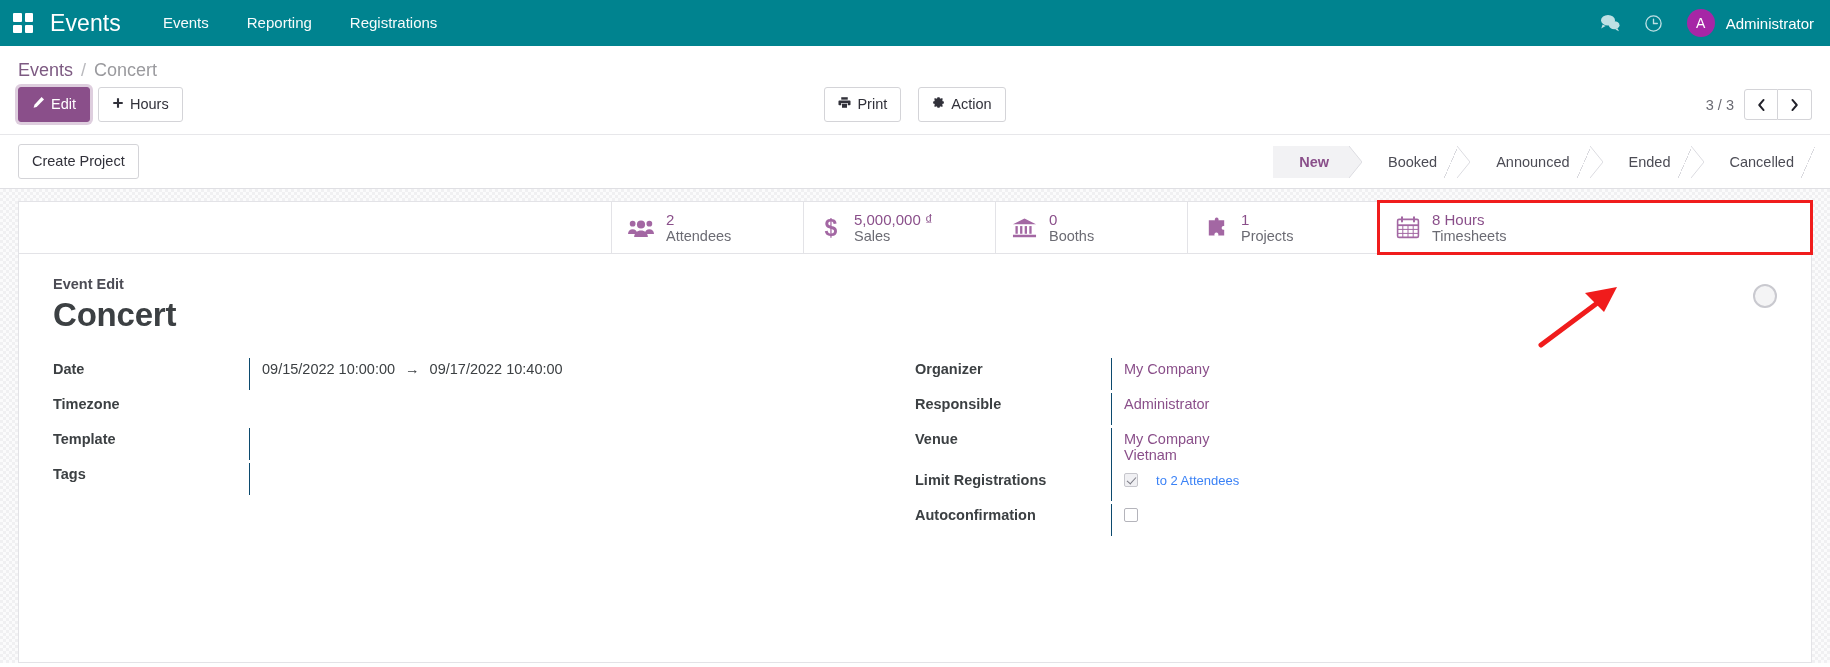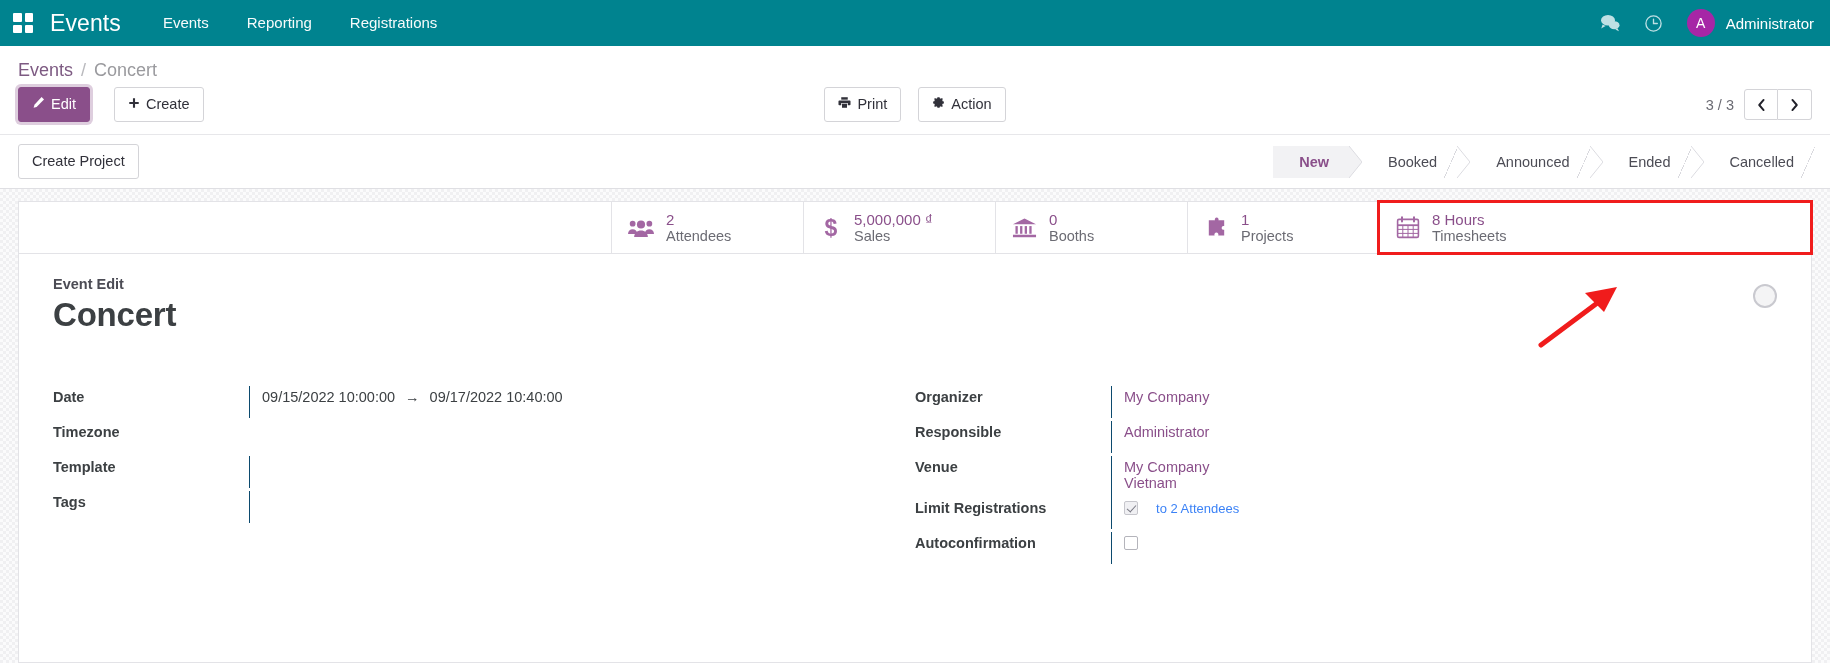--- a/index.html
+++ b/index.html
@@ -95,21 +95,21 @@
     gap: 6px;
     line-height: 1.45;
     white-space: nowrap;
   }
   .btn-primary {
     background: #8a4f8a;
     border: 1px solid #8a4f8a;
     color: #ffffff;
     box-shadow: 0 0 0 3px rgba(138,79,138,.28);
   }
-  .btn-group-left { display: flex; gap: 24px; }
+  .btn-group-left { display: flex; gap: 8px; }
   .cp-center { position: absolute; left: 0; right: 0; display: flex; justify-content: center; gap: 17px; pointer-events: none; }
   .cp-center .btn { pointer-events: auto; }
   .pager {
     margin-left: auto;
     display: flex;
     align-items: center;
     gap: 10px;
     z-index: 2;
   }
   .pager-count { font-size: 14.5px; color: #6b6b73; }
@@ -221,21 +221,21 @@
 
   .img-placeholder {
     position: absolute;
     right: 34px; top: 30px;
     width: 24px; height: 24px;
     border-radius: 50%;
     background: #f4f4f5;
     border: 2px solid #c9c9cf;
   }
 
-  .cols { display: flex; margin-top: 52px; }
+  .cols { display: flex; margin-top: 24px; }
   .col { width: 50%; padding-right: 50px; }
   .field-row { display: flex; align-items: flex-start; min-height: 35px; }
   .field-label {
     flex: 0 0 196px;
     font-size: 14.5px;
     font-weight: bold;
     color: #3c4043;
     padding-top: 3px;
   }
   .col:nth-child(2) .field-label { flex: 0 0 196px; }
@@ -330,21 +330,21 @@
           </svg>
         </span>
         <span>Edit</span>
       </button>
       <button class="btn">
         <span>
           <svg width="12" height="12" viewBox="0 0 16 16" fill="currentColor">
             <path d="M6.6 1.6h2.8v4.9h4.9v2.9H9.4v4.9H6.6V9.4H1.7V6.5h4.9z"></path>
           </svg>
         </span>
-        <span>Create</span>
+        <span>Hours</span>
       </button>
     </div>
 
     <div class="cp-center">
       <button class="btn">
         <span>
           <svg width="13" height="13" viewBox="0 0 16 16" fill="currentColor">
             <path d="M4 1.5h8v3H4z"></path>
             <path d="M1.6 5.4h12.8c.6 0 1 .4 1 1v4c0 .6-.4 1-1 1H12V8.5H4v2.9H1.6c-.6 0-1-.4-1-1v-4c0-.6.4-1 1-1z"></path>
             <path d="M4.9 9.4h6.2v5.1H4.9z"></path>

